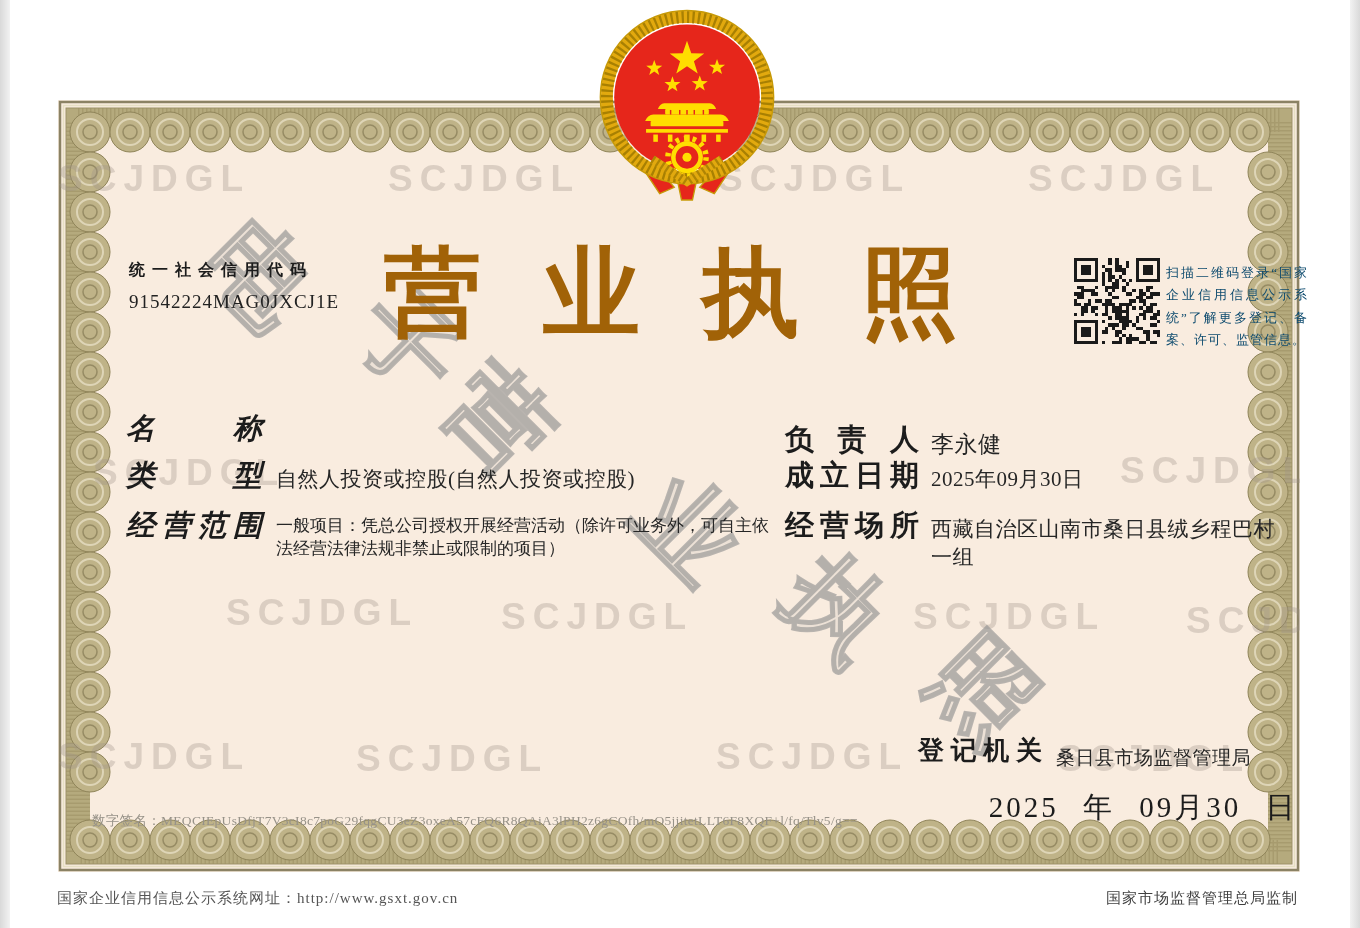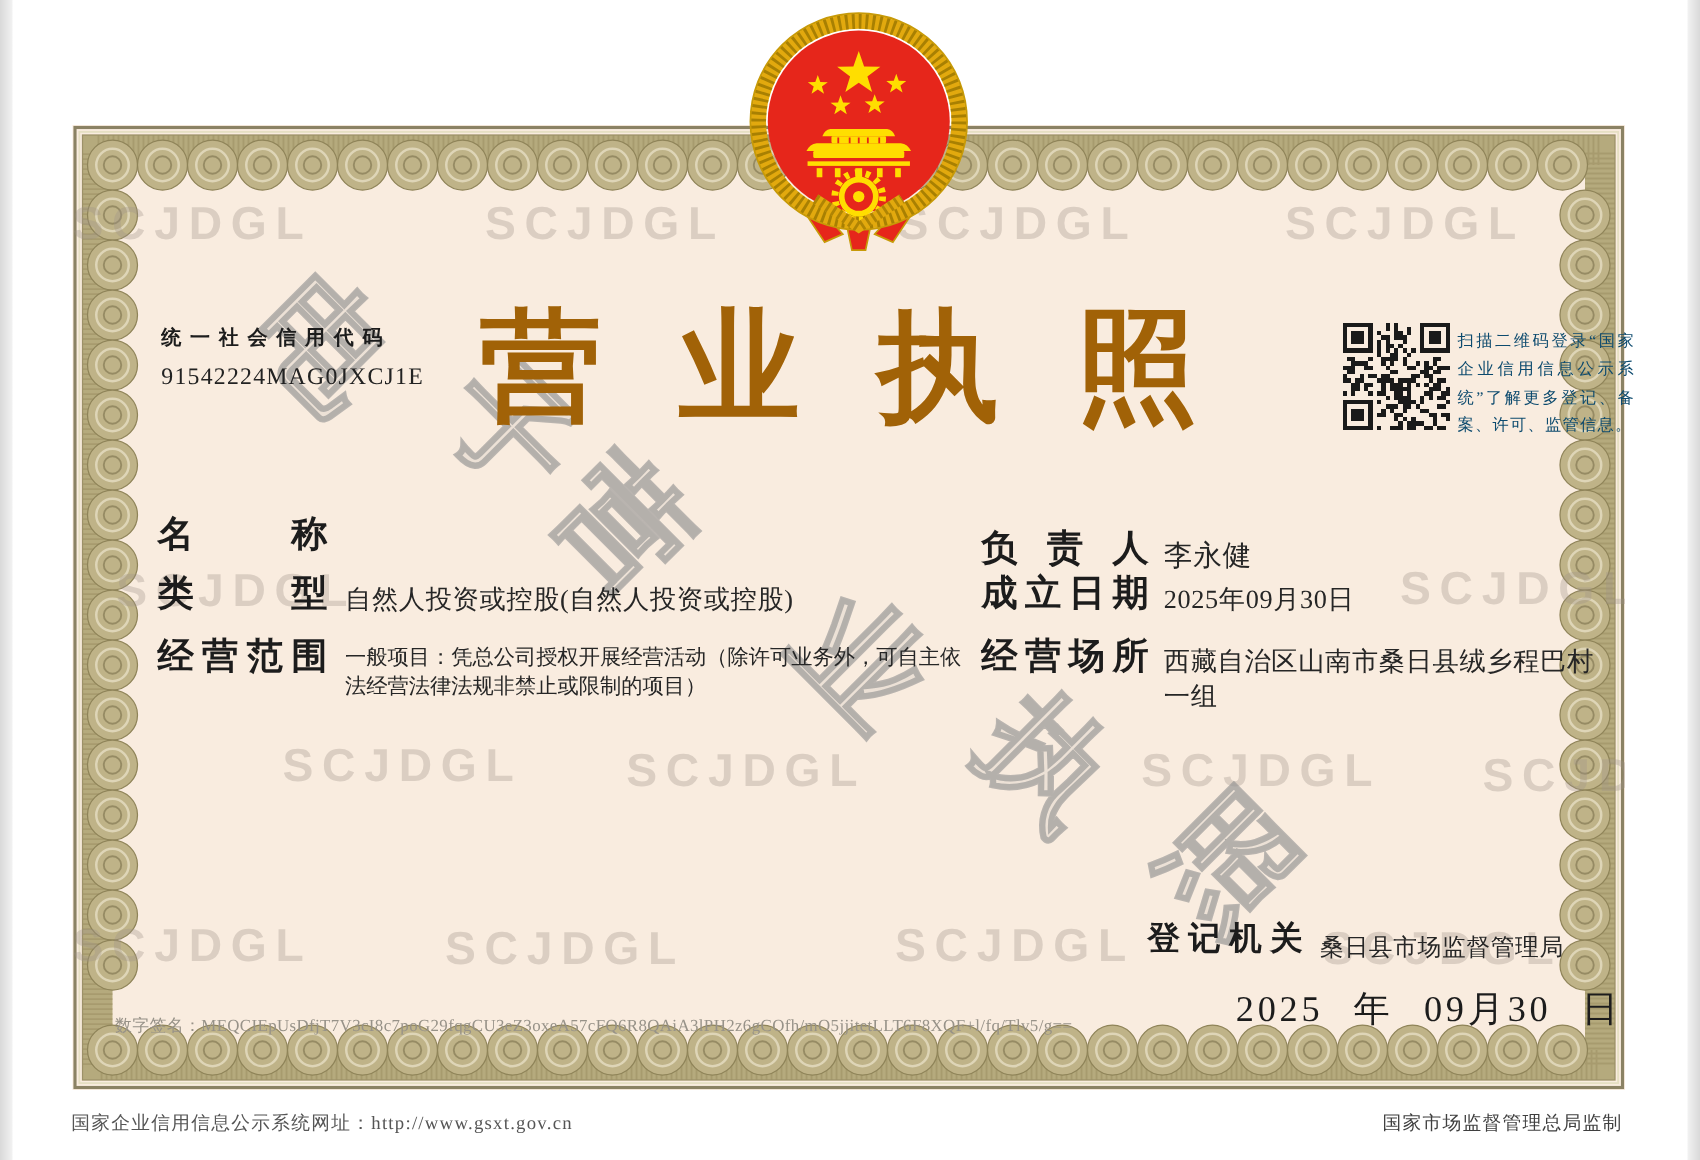--- a/index.html
+++ b/index.html
@@ -30,21 +30,21 @@
              font-size:97px;font-weight:bold;color:#a16207;letter-spacing:62px;line-height:1.1;
              white-space:nowrap;}
   .qr-box{position:absolute;left:1016px;top:158px;width:86px;height:86px;}
   .qr-caption{position:absolute;left:1108px;top:162px;width:142px;font-family:"Liberation Serif",serif;
               font-size:13px;line-height:1.72;letter-spacing:1px;color:#0c4a6e;text-align:justify;}
 
   
   .row{position:absolute;display:flex;align-items:flex-start;}
   .lbl{flex:none;font-weight:bold;color:#1c1c1c;font-size:29px;line-height:1.1;
        text-align:justify;text-align-last:justify;}
-  .lbl.w136{width:136px;} .lbl.w134{width:134px;} .lbl.w124{width:124px;font-size:26px;}
+  .lbl.w136{width:136px;font-style:italic;} .lbl.w134{width:134px;} .lbl.w124{width:124px;font-size:26px;}
   .val{font-family:"Liberation Serif",serif;color:#262626;margin-top:5px;}
   .val.v23{font-size:23px;letter-spacing:0.5px;}
   .val.v21{font-size:21px;letter-spacing:0.5px;}
   .val.v17{font-size:17px;line-height:1.38;margin-top:4px;}
   .val.v19{font-size:19px;margin-top:9px;letter-spacing:0.5px;}
   .gap14{width:14px;flex:none;} .gap12{width:12px;flex:none;}
 
   .issue-date{position:absolute;left:920px;top:688px;width:330px;text-align:center;
               font-family:"Liberation Serif",serif;font-size:29px;color:#1c1c1c;
               letter-spacing:3px;word-spacing:14px;}

